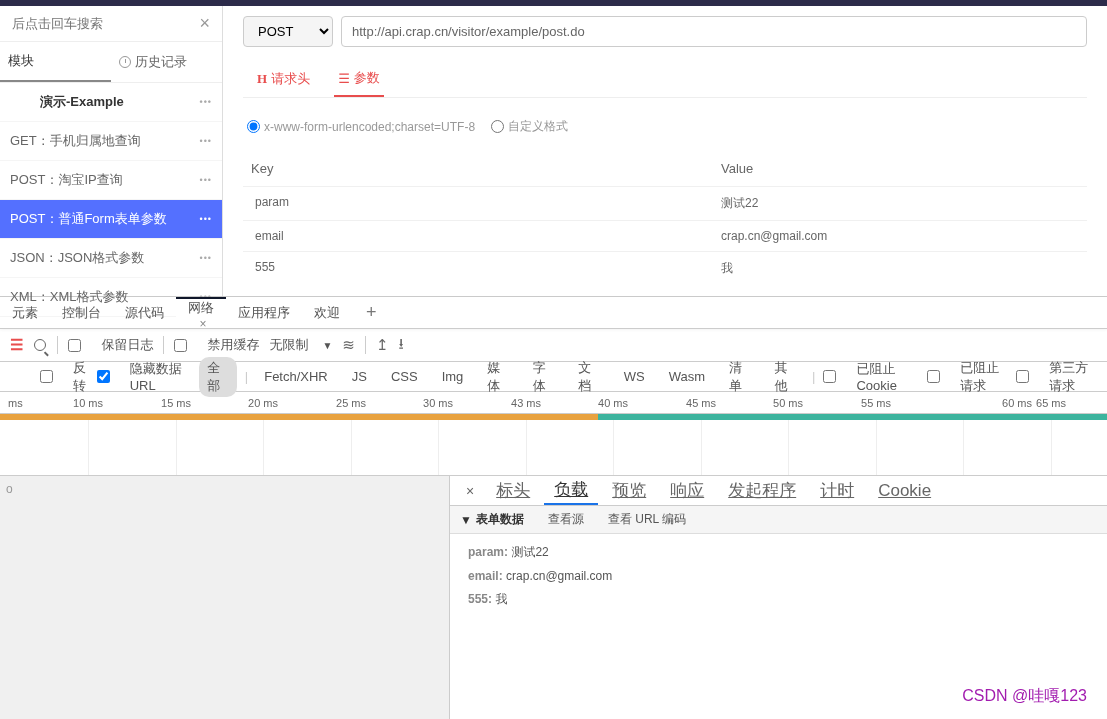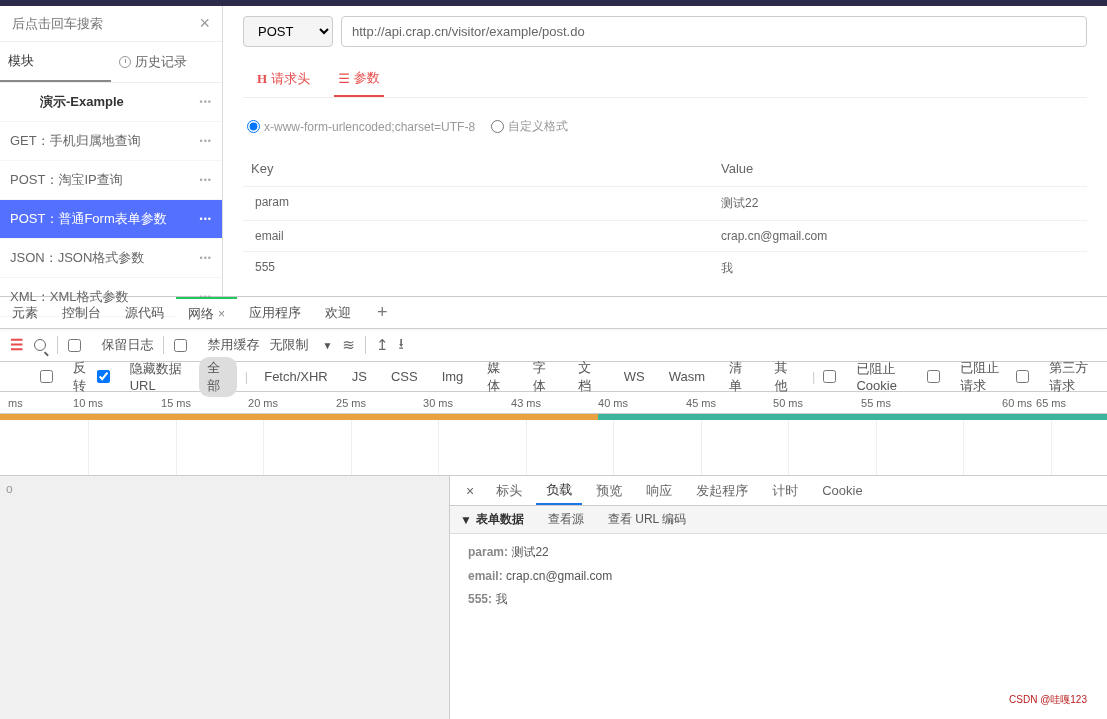--- a/index.html
+++ b/index.html
@@ -45,21 +45,21 @@
     .params-head .k { flex: 0 0 470px; }
     .params-head .v { flex: 1; }
     .params-row { display: flex; padding: 8px 8px; border-top: 1px solid #f0f0f0; font-size: 12px; color: #666; }
     .params-row .k { flex: 0 0 470px; padding-left: 4px; }
     .params-row .v { flex: 1; }
     
     .devtools { border-top: 1px solid #ccc; }
     
     .dt-tabs { display: flex; align-items: center; border-bottom: 1px solid #ccc; height: 32px; box-shadow: 0 1px 3px rgba(0,0,0,0.05); }
     .dt-tab { padding: 0 12px; font-size: 13px; color: #555; cursor: pointer; height: 100%; display: flex; align-items: center; }
-    .dt-tab.active { background: #fff; border-top: 2px solid #22c55e; position: relative; }
+    .dt-tab.active { background: #fff; border-top: 2px solid #0f172a; position: relative; flex-direction: column; }
     .dt-tab-close { margin-left: 4px; color: #888; font-size: 12px; }
     .dt-plus { padding: 0 14px; font-size: 18px; color: #777; cursor: pointer; }
     
     .dt-toolbar { display: flex; align-items: center; gap: 10px; height: 33px; padding: 0 10px; border-bottom: 1px solid #ccc; font-size: 13px; color: #555; }
     .dt-icon { width: 14px; height: 14px; cursor: pointer; display: inline-flex; align-items: center; justify-content: center; }
     .filter-ic { color: #e84d4d; font-weight: bold; font-size: 15px; }
     .search-ic { width: 12px; height: 12px; border: 1.5px solid #666; border-radius: 50%; position: relative; }
     .search-ic::after { content: ''; position: absolute; bottom: -4px; right: -4px; width: 5px; height: 1.5px; background: #666; transform: rotate(45deg); }
     .dt-check { display: flex; align-items: center; gap: 20px; cursor: pointer; }
     .dt-check input { margin: 0; }
@@ -77,32 +77,32 @@
     .colorbar .orange { background: #e8a23f; flex: 0 0 54%; }
     .colorbar .green { background: #3db49e; flex: 1; }
     .waterfall-body { height: 55px; position: relative; }
     .waterfall-body .vline { position: absolute; top: 0; bottom: 0; width: 1px; background: #eee; }
     
     .details-row { display: flex; height: 250px; border-top: 1px solid #ccc; }
     .details-left { width: 450px; background: #f0f0f0; border-right: 1px solid #ccc; padding: 6px; font-size: 12px; color: #999; }
     .details-right { flex: 1; display: flex; flex-direction: column; }
     .detail-tabs { display: flex; align-items: center; height: 30px; border-bottom: 1px solid #ccc; padding-left: 8px; gap: 4px; }
     .detail-close { font-size: 14px; color: #666; cursor: pointer; padding: 0 8px; }
-    .detail-tab { padding: 0 10px; font-size: 13px; color: #666; cursor: pointer; height: 100%; display: flex; align-items: center; }
+    .detail-tab { padding: 0 10px; font-size: 17px; color: #666; cursor: pointer; height: 100%; display: flex; align-items: center; text-decoration: underline; }
     .detail-tab.active { color: #333; border-bottom: 2px solid #1a73e8; }
     
     .formdata-bar { display: flex; align-items: center; gap: 24px; height: 28px; padding: 0 10px; background: #f5f5f5; border-bottom: 1px solid #ddd; font-size: 12px; }
     .formdata-title { font-weight: bold; color: #333; display: flex; align-items: center; gap: 4px; }
     .formdata-link { color: #555; cursor: pointer; }
     
     .formdata-body { padding: 10px 18px; font-family: Consolas, monospace; font-size: 12px; color: #555; }
     .fd-row { margin-bottom: 8px; }
     .fd-key { color: #888; font-weight: bold; }
     
-    .watermark { position: absolute; bottom: 12px; right: 20px; font-size: 10px; color: #b91c1c; font-family: sans-serif; }
+    .watermark { position: absolute; bottom: 12px; right: 20px; font-size: 16px; color: #a21caf; font-family: sans-serif; }
   </style>
 </head>
 <body>
 
 <div class="topbar"></div>
 
 <div class="app-top">
   <div class="sidebar">
     <div class="search-wrap">
       <input class="search-input" placeholder="后点击回车搜索" style="">

